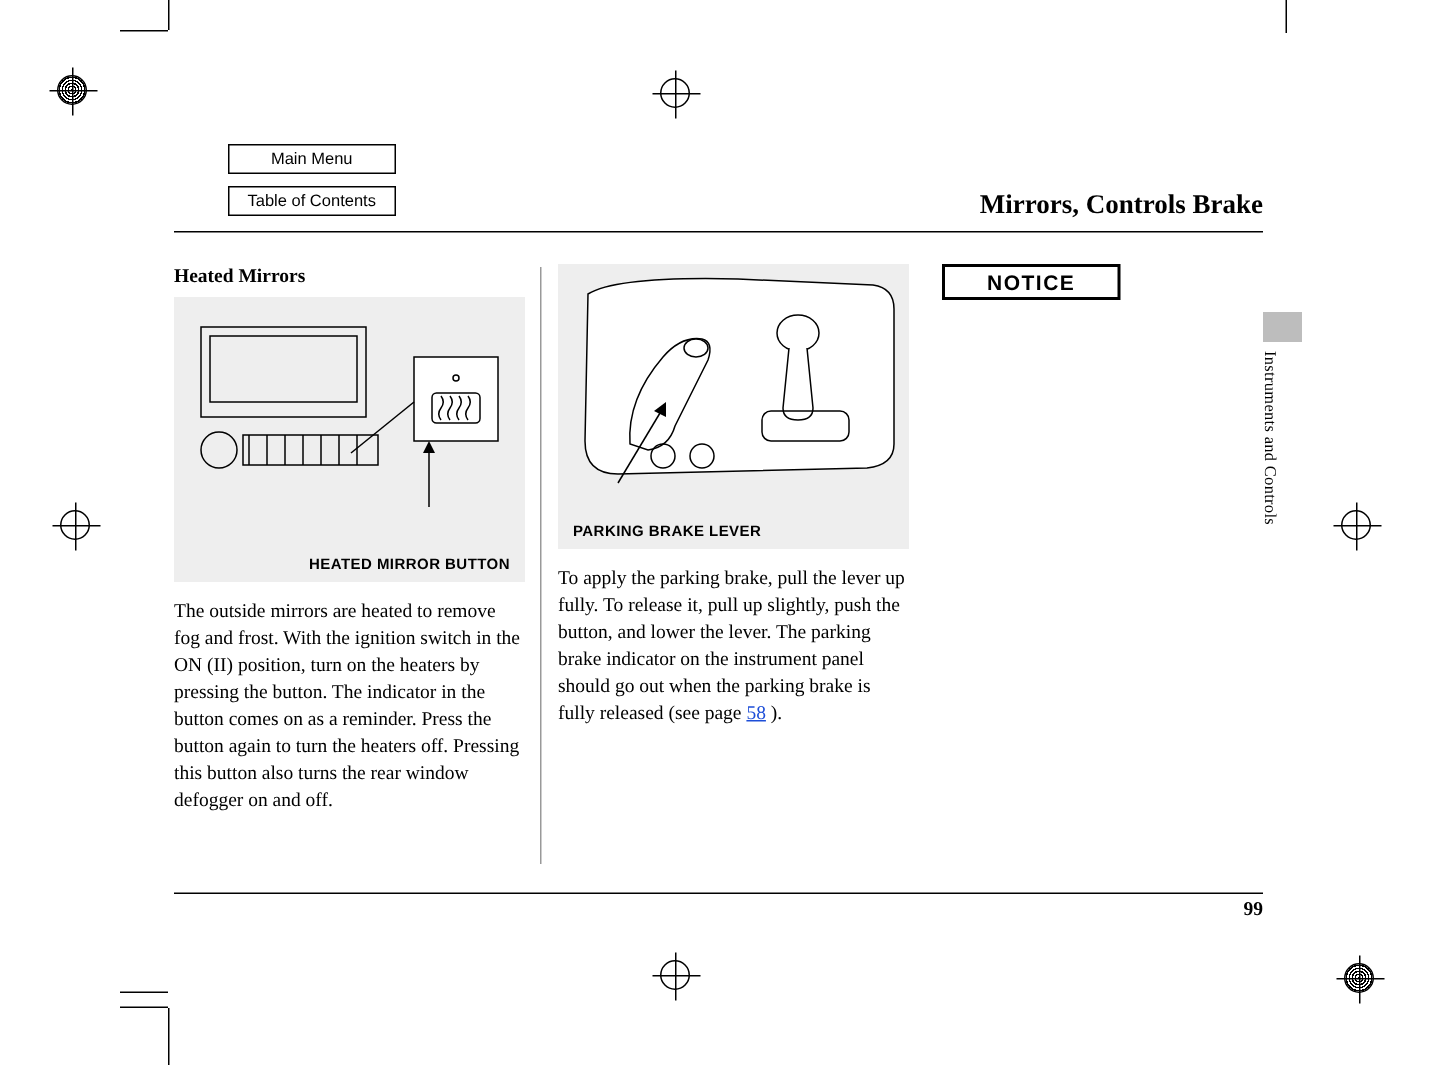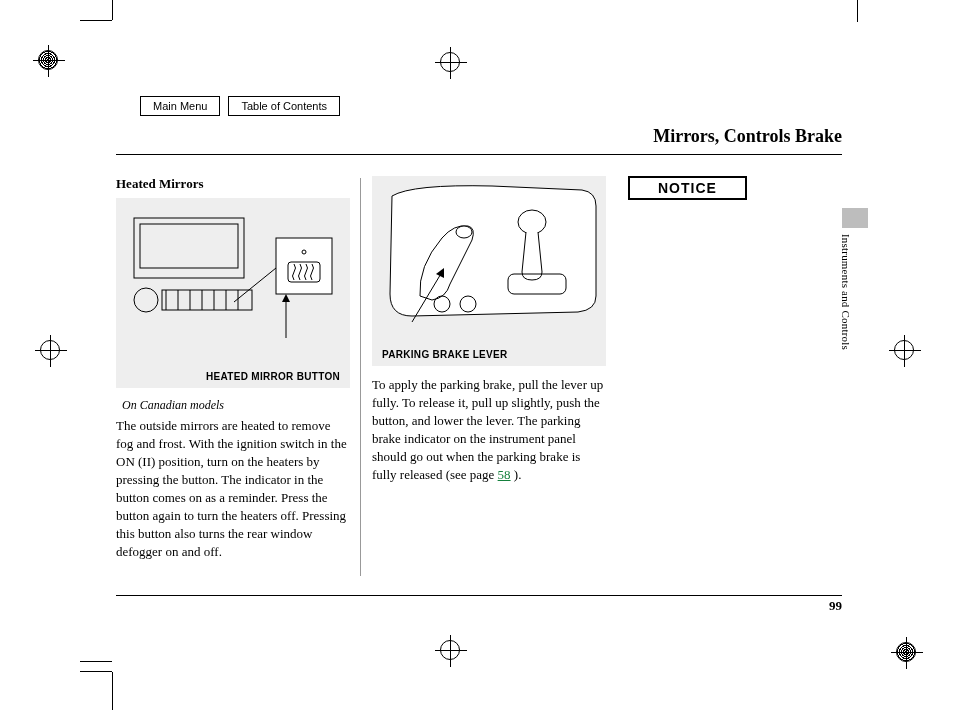--- a/index.html
+++ b/index.html
@@ -26,21 +26,21 @@
   .reg::after  { content:""; position:absolute; top:50%; left:-6px; height:1px; width:32px; background:#000;}
   .reg.fill { background: repeating-radial-gradient(circle,#000 0 1px,#fff 1px 2px); }
   .reg-top { top:52px; left:440px; }
   .reg-left { top:340px; left:40px; }
   .reg-right { top:340px; right:40px; }
   .reg-bottom { bottom:50px; left:440px; }
   .reg-tl { top:50px; left:38px; }
   .reg-br { bottom:48px; right:38px; }
 
   
-  .nav-row { position:absolute; top:96px; left:140px; display:flex; gap:8px; }
+  .nav-row { position:absolute; top:96px; left:152px; display:flex; gap:8px;flex-direction:column; }
   .nav-btn {
     border:1px solid #000; background:#fff;
     font: 11px Arial, sans-serif; padding:3px 12px;
     cursor:pointer;
   }
 
   
   .page-title {
     position:absolute; top:126px; right:112px;
     font: bold 18px Georgia, serif;
@@ -66,21 +66,21 @@
   .fig-caption {
     position:absolute; bottom:6px; left:0; right:0;
     font: bold 10px Arial, sans-serif;
     text-align:center; letter-spacing:0.3px;
   }
   .fig-caption.right { text-align:right; padding-right:10px;}
   .fig-caption.left { text-align:left; padding-left:10px;}
 
   .note-italic { font: italic 12px Georgia, serif; margin:4px 0 4px 6px; }
   .body-text { font: 13px/1.38 Georgia, serif; }
-  .page-link { color:#15803d; }
+  .page-link { color:#1d4ed8; }
 
   .notice-box {
     border:2px solid #000; display:inline-block;
     font: bold 14px Arial, sans-serif; letter-spacing:1px;
     padding:2px 28px; background:#fff;
   }
 
   
   .side-tab {
     position:absolute; top:208px; right:86px;
@@ -153,21 +153,20 @@
       <rect x="172" y="64" width="32" height="20" rx="3" fill="none" stroke="#000"></rect>
       <path d="M178 66 q3 4 0 8 q-3 4 0 8 M184 66 q3 4 0 8 q-3 4 0 8 M190 66 q3 4 0 8 q-3 4 0 8 M196 66 q3 4 0 8 q-3 4 0 8" fill="none" stroke="#000"></path>
 
       <line x1="118" y1="104" x2="160" y2="70" stroke="#000"></line>
 
       <line x1="170" y1="140" x2="170" y2="98" stroke="#000"></line>
       <polygon points="170,96 166,104 174,104" fill="#000"></polygon>
     </svg>
     <div class="fig-caption right">HEATED MIRROR BUTTON</div>
   </div>
-  <div class="note-italic">On Canadian models</div>
   <div class="body-text">The outside mirrors are heated to remove fog and frost. With the ignition switch in the ON (II) position, turn on the heaters by pressing the button. The indicator in the button comes on as a reminder. Press the button again to turn the heaters off. Pressing this button also turns the rear window defogger on and off.</div>
 </div>
 
 <div class="vdiv"></div>
 
 <div class="col col2">
   <div class="figure">
     <svg viewBox="0 0 234 164">
       <rect x="2" y="2" width="230" height="160" fill="#eee"></rect>
 

